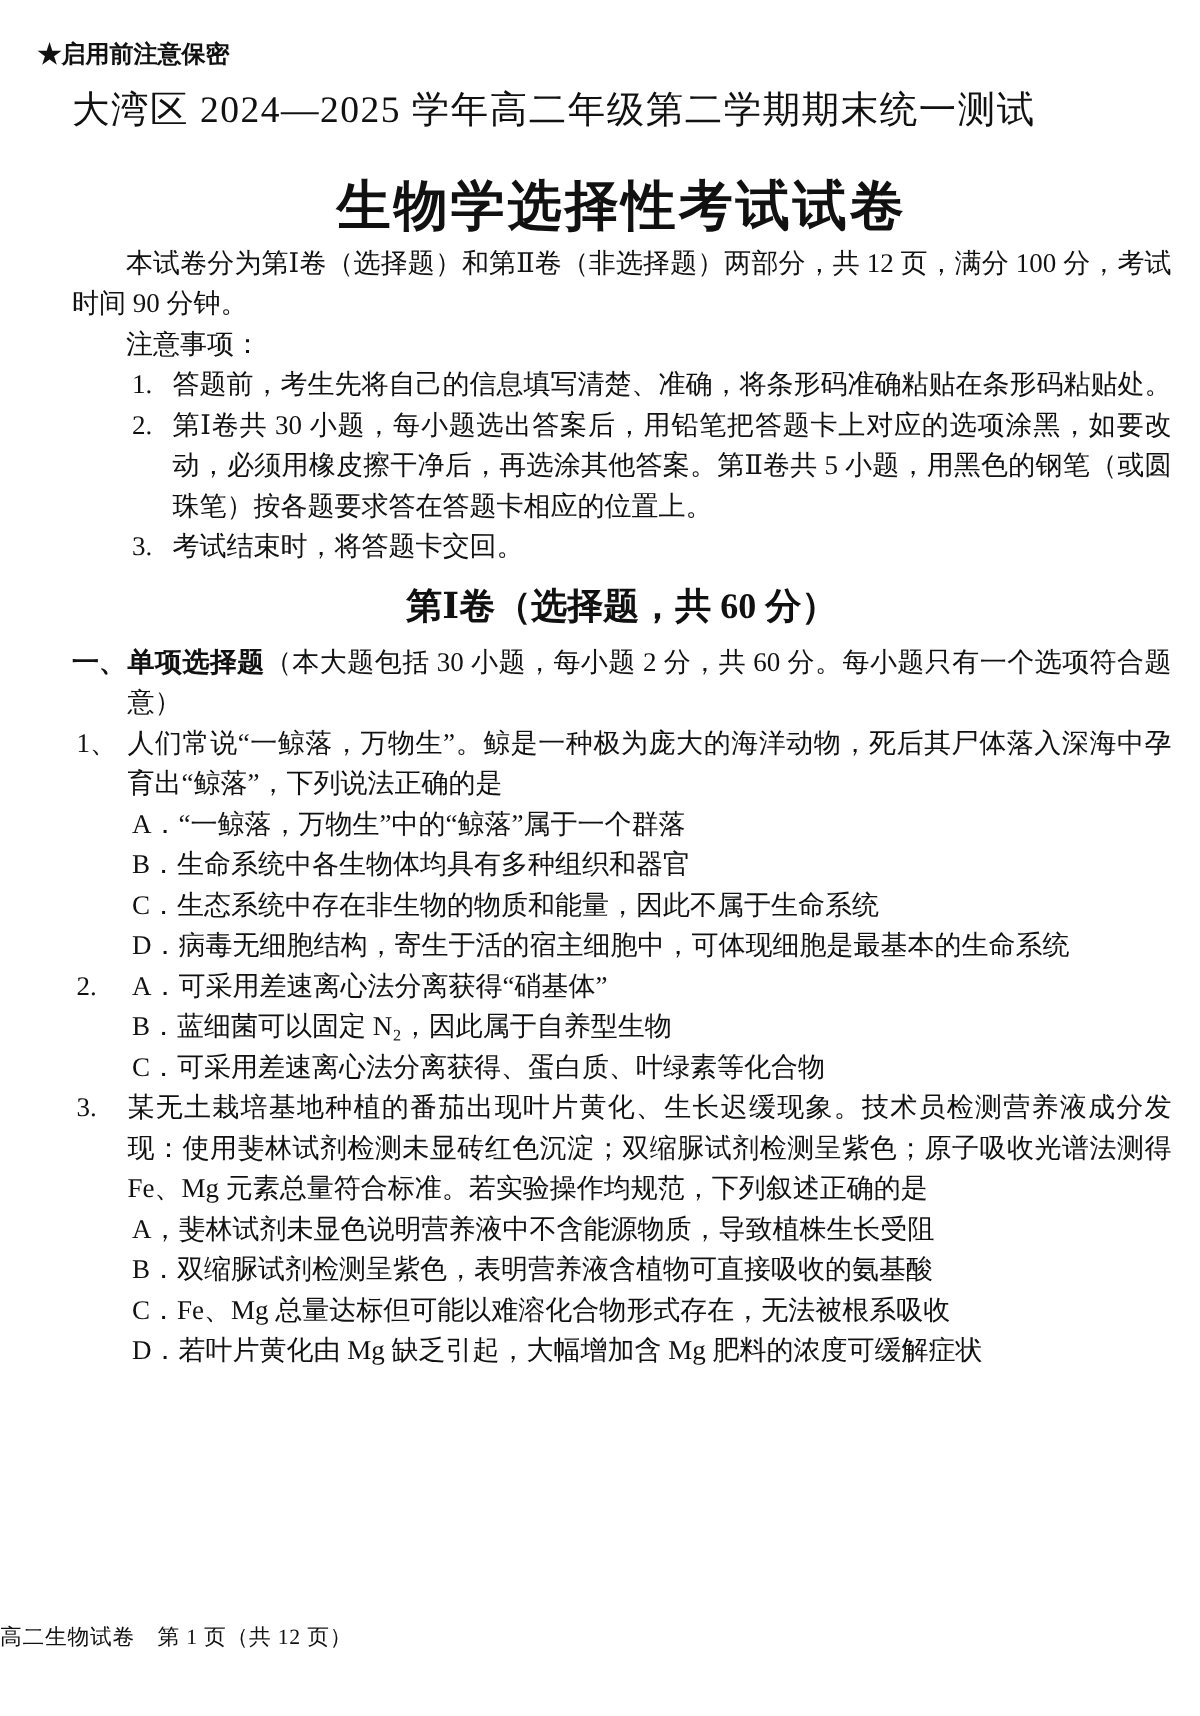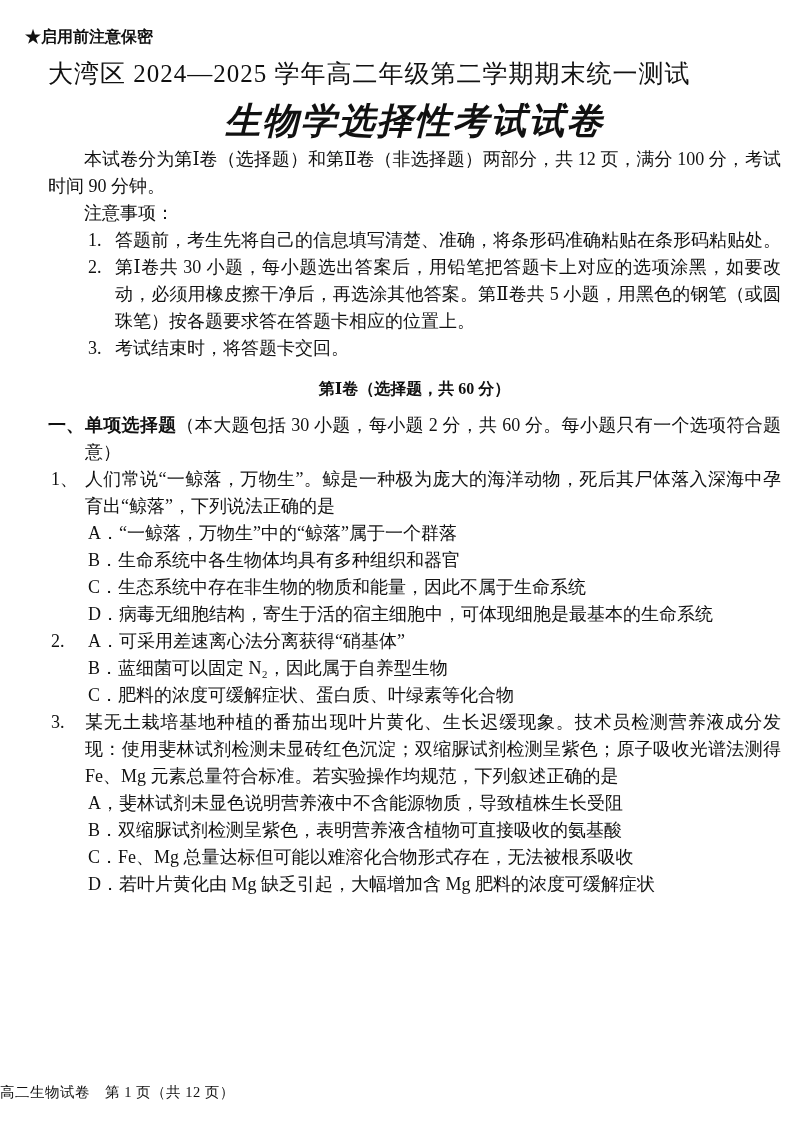--- a/index.html
+++ b/index.html
@@ -28,39 +28,38 @@
     line-height: 36px;
     margin-top: 8px;
     letter-spacing: 1px;
     white-space: nowrap;
   }
   .main-title {
     text-align: center;
     font-size: 36px;
     line-height: 50px;
     font-weight: bold;
-    margin-top: 4px;
+    margin-top: 20px;
     letter-spacing: 2px;
-    font-style: italic;
   }
   .intro {
     margin-top: 0;
     text-indent: 2em;
     text-align: justify;
   }
   .notes-title { text-indent: 2em; }
   .note {
     position: relative;
     padding-left: 67px;
     text-align: justify;
   }
   .note .note-num { position: absolute; left: 40px; top: 0; }
   .section-title {
     text-align: center;
-    font-size: 16px;
+    font-size: 24px;
     line-height: 30px;
     font-weight: bold;
     margin-top: 12px;
     margin-bottom: 8px;
   }
   .part {
     position: relative;
     padding-left: 37px;
     text-align: justify;
   }
@@ -125,21 +124,21 @@
     <div class="option">A．“一鲸落，万物生”中的“鲸落”属于一个群落</div>
     <div class="option">B．生命系统中各生物体均具有多种组织和器官</div>
     <div class="option">C．生态系统中存在非生物的物质和能量，因此不属于生命系统</div>
     <div class="option">D．病毒无细胞结构，寄生于活的宿主细胞中，可体现细胞是最基本的生命系统</div>
   </div>
 
   <div class="question">
     <span class="q-num">2.</span>
     <div class="option">A．可采用差速离心法分离获得“硝基体”</div>
     <div class="option">B．蓝细菌可以固定 N₂，因此属于自养型生物</div>
-    <div class="option">C．肥料的浓度可缓解症状、蛋白质、叶绿素等化合物</div>
+    <div class="option">C．可采用差速离心法分离获得、蛋白质、叶绿素等化合物</div>
   </div>
 
   <div class="question">
     <span class="q-num">3.</span>
     <div>某无土栽培基地种植的番茄出现叶片黄化、生长迟缓现象。技术员检测营养液成分发现：使用斐林试剂检测未显砖红色沉淀；双缩脲试剂检测呈紫色；原子吸收光谱法测得 Fe、Mg 元素总量符合标准。若实验操作均规范，下列叙述正确的是</div>
     <div class="option">A，斐林试剂未显色说明营养液中不含能源物质，导致植株生长受阻</div>
     <div class="option">B．双缩脲试剂检测呈紫色，表明营养液含植物可直接吸收的氨基酸</div>
     <div class="option">C．Fe、Mg 总量达标但可能以难溶化合物形式存在，无法被根系吸收</div>
     <div class="option">D．若叶片黄化由 Mg 缺乏引起，大幅增加含 Mg 肥料的浓度可缓解症状</div>
   </div>

